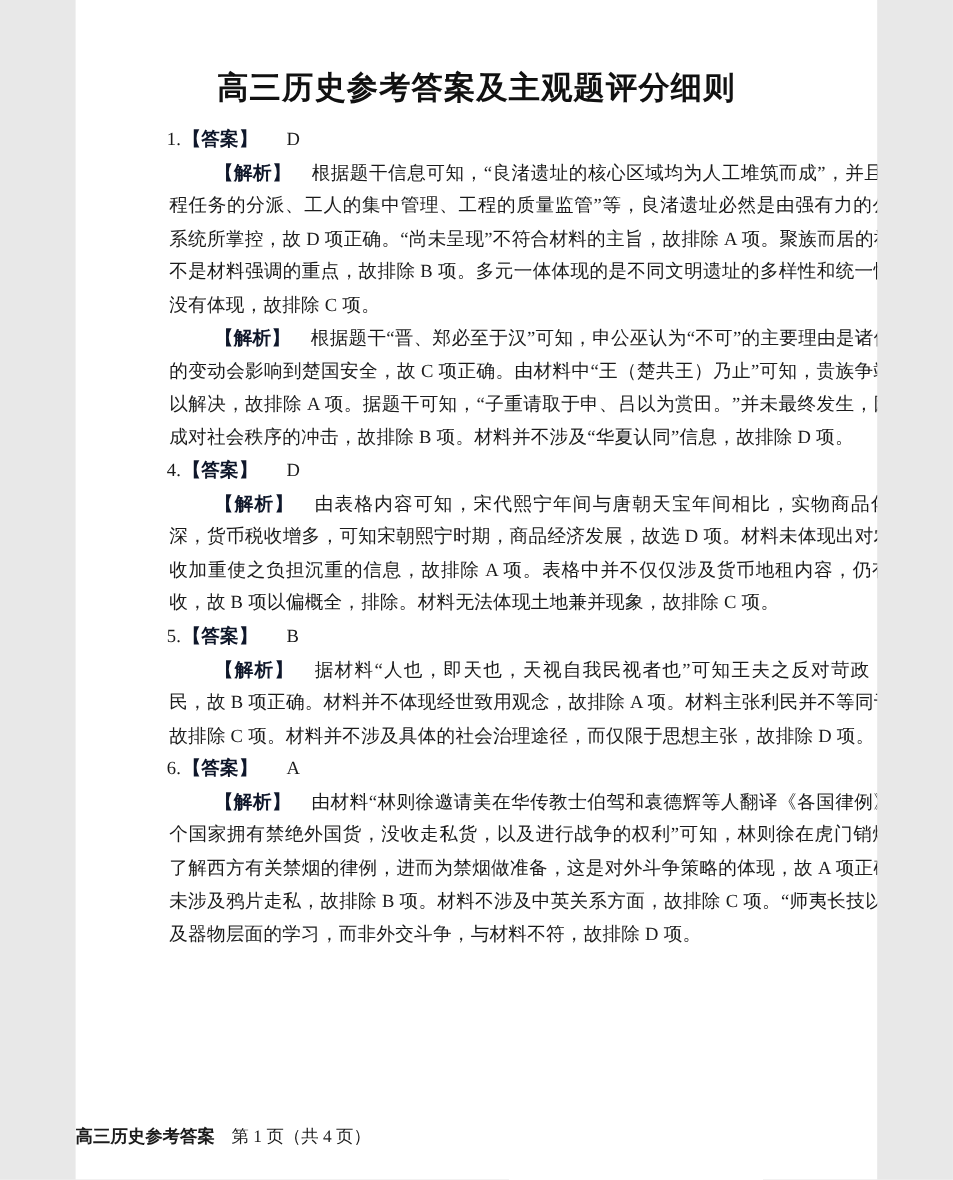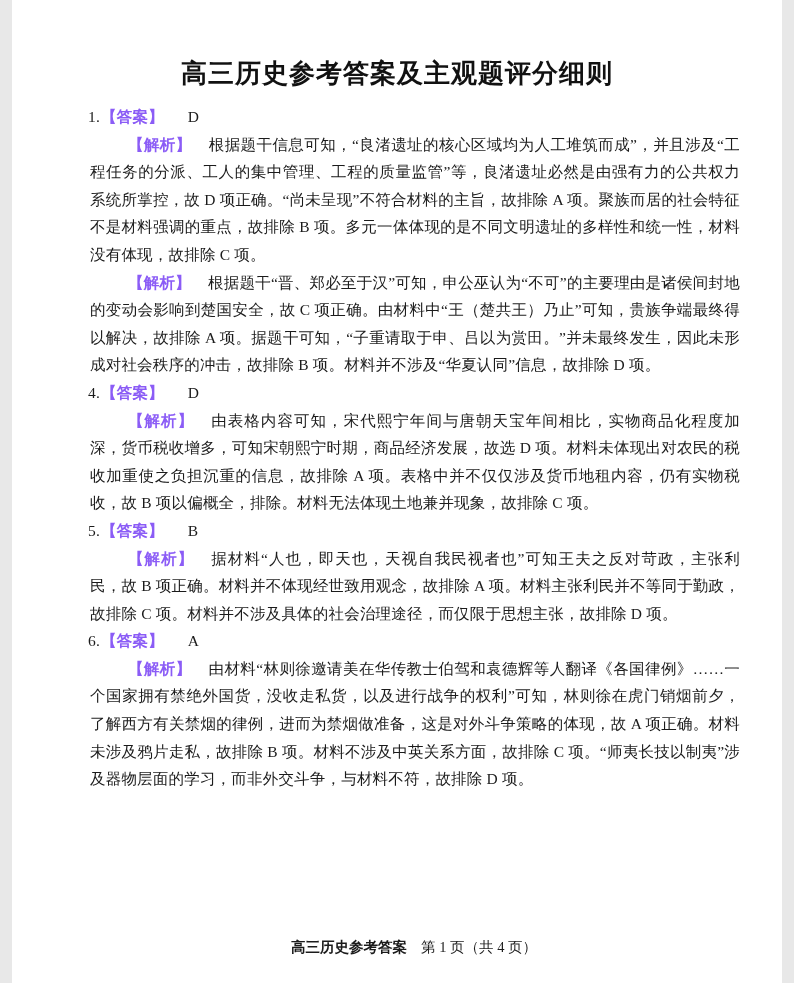--- a/index.html
+++ b/index.html
@@ -2,21 +2,21 @@
 <html lang="zh"><head>
 <meta charset="utf-8">
 <style>
   html, body {
     margin: 0;
     padding: 0;
     background: #e8e8e8;
   }
   .page {
     position: relative;
-    width: 770px;
+    width: 668px;
     height: 983px;
     margin: 0 auto;
     background: #ffffff;
     color: #1b1b1b;
     font-family: "Liberation Serif", "DejaVu Serif", serif;
     overflow: hidden;
   }
   .doc-title {
     margin: 0;
     padding-top: 56px;
@@ -37,43 +37,43 @@
   .answer-line {
     margin: 0;
     padding: 0;
   }
   .num {
     font-size: 15.5px;
     margin-right: 1px;
   }
   .blabel {
     font-weight: bold;
-    color: #8b5cf6;
+    color: #0f172a;
   }
   .ans {
     margin-left: 24px;
     font-size: 15.5px;
   }
   .analysis {
     margin: 0;
     padding-left: 2px;
     text-indent: 10px;
     text-align: justify;
     text-justify: inter-ideograph;
   }
   .analysis-label {
     margin-right: 17px;
     margin-left: 28px;
   }
   .page-footer {
     position: absolute;
-    left: 17px;
+    left: 0;
     bottom: 26px;
     width: 100%;
-    text-align: center;
+    text-align: left;
     font-size: 14.5px;
     color: #1b1b1b;
   }
   .footer-doc {
     font-weight: bold;
     margin-right: 14px;
   }
 </style>
 </head>
 <body>

